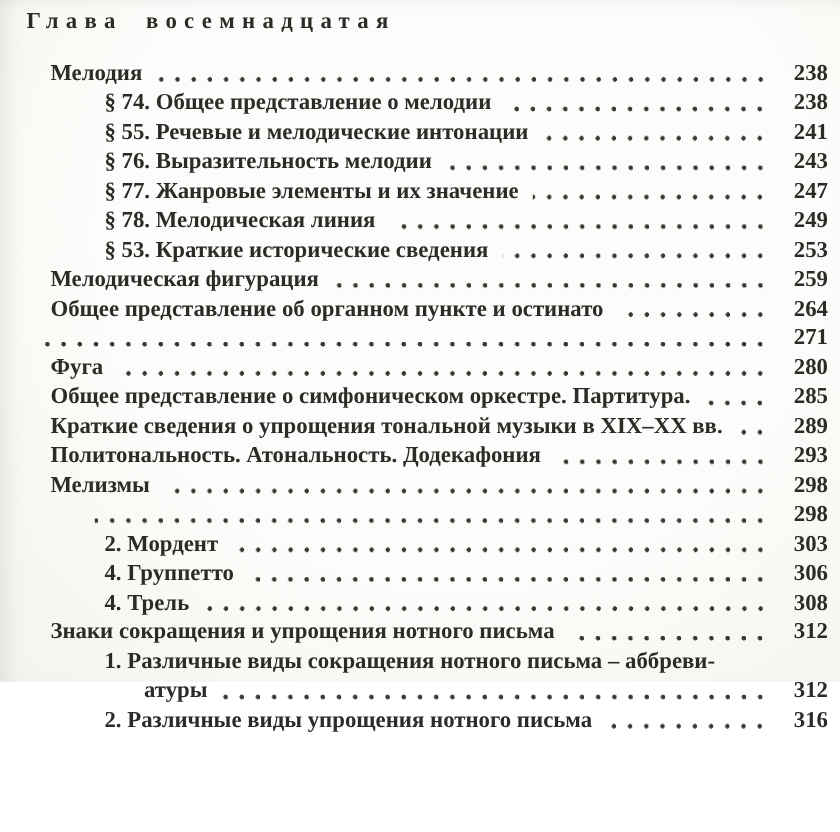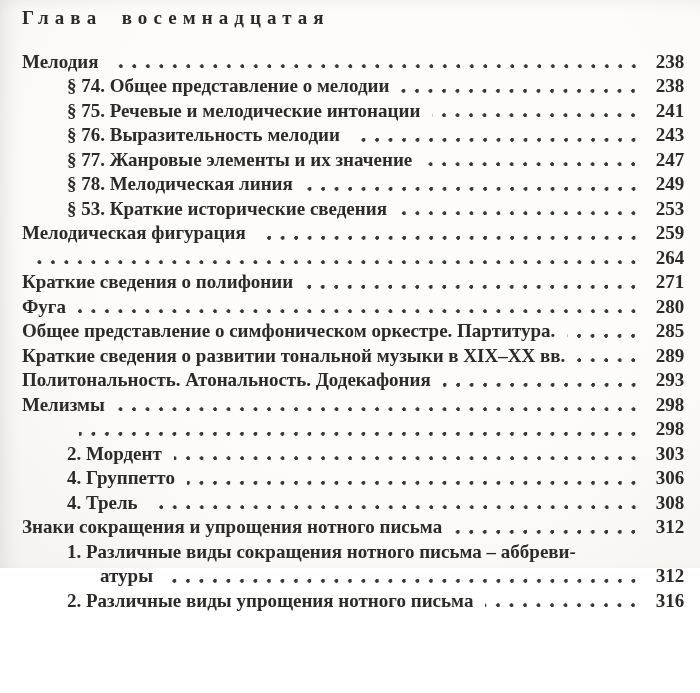--- a/index.html
+++ b/index.html
@@ -32,35 +32,35 @@
     white-space:nowrap;
     font-size:19px;
   }
   .h1{margin-bottom:19px;}
   .h2{margin-top:16px;margin-bottom:4px;}
   .row{
     display:flex;
     height:24.5px;line-height:24.5px;
     white-space:nowrap;
   }
-  .row .t{flex:0 0 auto;}
+  .row .t{flex:0 0 auto;margin-left:20px;}
   .row .leader{
     flex:1 1 auto;
     margin:0 10px 0 12px;
     background-image:radial-gradient(circle at 7px 16.5px, var(--dot) 1.7px, rgba(0,0,0,0) 2.1px);
     background-size:13.5px 24.5px;
     background-repeat:repeat-x;
     background-position:right 0;
     min-width:0;
   }
   .row .noleader{background:none;}
   .row .pg{
     flex:0 0 auto;
     min-width:40px;
-    text-align:center;
+    text-align:right;
   }
   .ind0{padding-left:0;}
   .ind1{padding-left:45px;}
   .ind2{padding-left:78px;}
 </style>
 </head>
 <body>
 
 <div class="page">
   <div class="section">
@@ -70,21 +70,21 @@
           <span class="t">Мелодия</span>
           <span class="leader"></span>
           <span class="pg">238</span>
         </div>
         <div class="row ind1">
           <span class="t">§ 74. Общее представление о мелодии</span>
           <span class="leader"></span>
           <span class="pg">238</span>
         </div>
         <div class="row ind1">
-          <span class="t">§ 75. Речевые и мелодические интонации</span>
+          <span class="t">§ 55. Речевые и мелодические интонации</span>
           <span class="leader"></span>
           <span class="pg">241</span>
         </div>
         <div class="row ind1">
           <span class="t">§ 76. Выразительность мелодии</span>
           <span class="leader"></span>
           <span class="pg">243</span>
         </div>
         <div class="row ind1">
           <span class="t">§ 77. Жанровые элементы и их значение</span>
@@ -104,40 +104,40 @@
       </div>
   </div>
   <div class="section">
     <div class="entries">
         <div class="row ind0">
           <span class="t">Мелодическая фигурация</span>
           <span class="leader"></span>
           <span class="pg">259</span>
         </div>
         <div class="row ind0">
+          <span class="t">Общее представление об органном пункте и остинато</span>
           <span class="leader"></span>
           <span class="pg">264</span>
         </div>
         <div class="row ind0">
-          <span class="t">Краткие сведения о полифонии</span>
           <span class="leader"></span>
           <span class="pg">271</span>
         </div>
         <div class="row ind0">
           <span class="t">Фуга</span>
           <span class="leader"></span>
           <span class="pg">280</span>
         </div>
         <div class="row ind0">
           <span class="t">Общее представление о симфоническом оркестре. Партитура.</span>
           <span class="leader"></span>
           <span class="pg">285</span>
         </div>
         <div class="row ind0">
-          <span class="t">Краткие сведения о развитии тональной музыки в XIX–XX вв.</span>
+          <span class="t">Краткие сведения о упрощения тональной музыки в XIX–XX вв.</span>
           <span class="leader"></span>
           <span class="pg">289</span>
         </div>
         <div class="row ind0">
           <span class="t">Политональность. Атональность. Додекафония</span>
           <span class="leader"></span>
           <span class="pg">293</span>
         </div>
         <div class="row ind0">
           <span class="t">Мелизмы</span>

